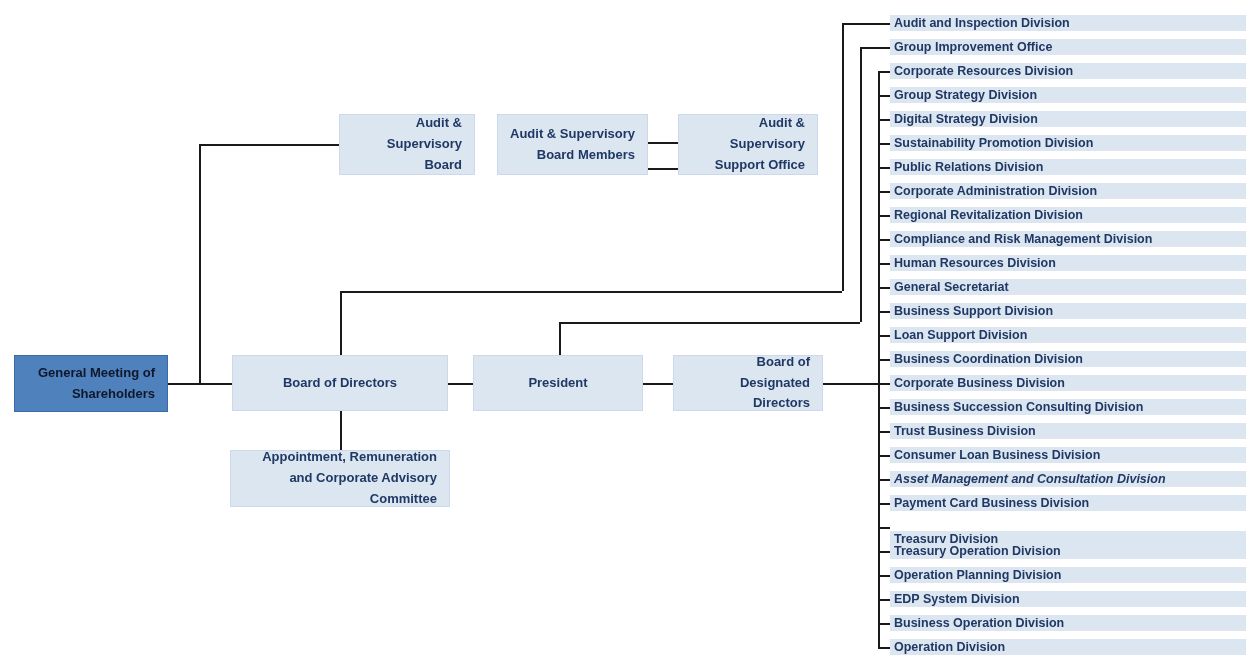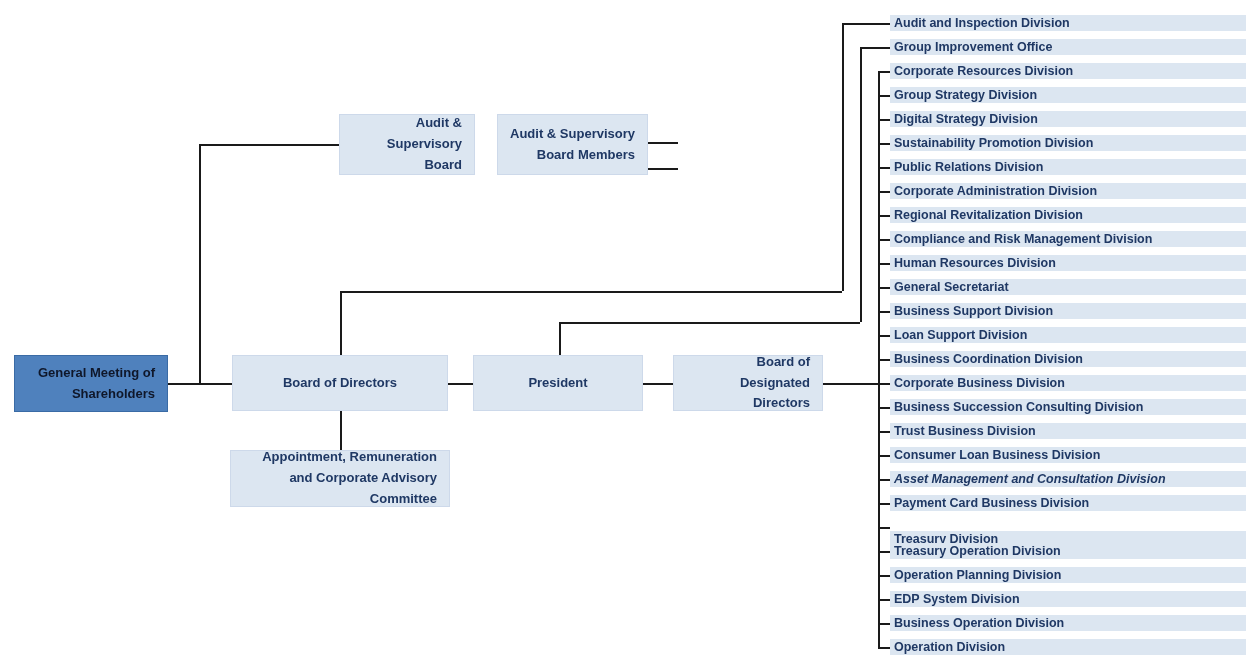--- a/index.html
+++ b/index.html
@@ -60,20 +60,23 @@
   </div>
 
   <div class="box" style="left:339px;top:114px;width:136px;height:61px;">
     <span>Audit &amp; Supervisory Board</span>
   </div>
 
   <div class="box" style="left:497px;top:114px;width:151px;height:61px;">
     <span>Audit &amp; Supervisory Board Members</span>
   </div>
 
+  <div class="box" style="left:678px;top:114px;width:140px;height:61px;">
+    <span>Audit &amp; Supervisory Support Office</span>
+  </div>
 
   <div class="box" style="left:232px;top:355px;width:216px;height:56px;">
     <span>Board of Directors</span>
   </div>
 
   <div class="box" style="left:473px;top:355px;width:170px;height:56px;">
     <span>President</span>
   </div>
 
   <div class="box" style="left:673px;top:355px;width:150px;height:56px;">

